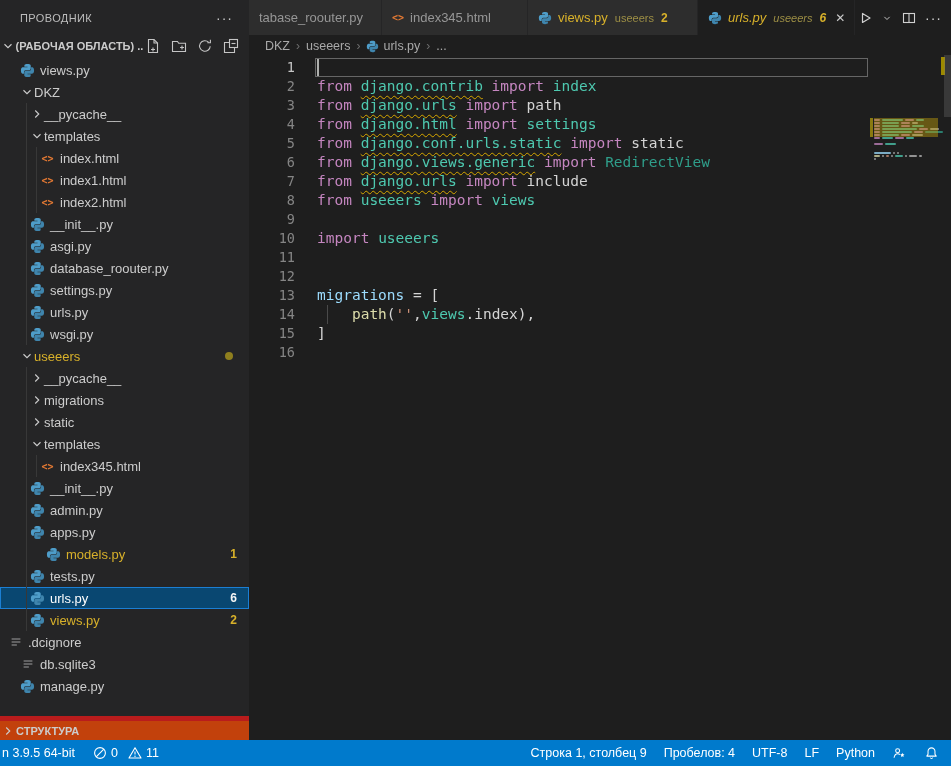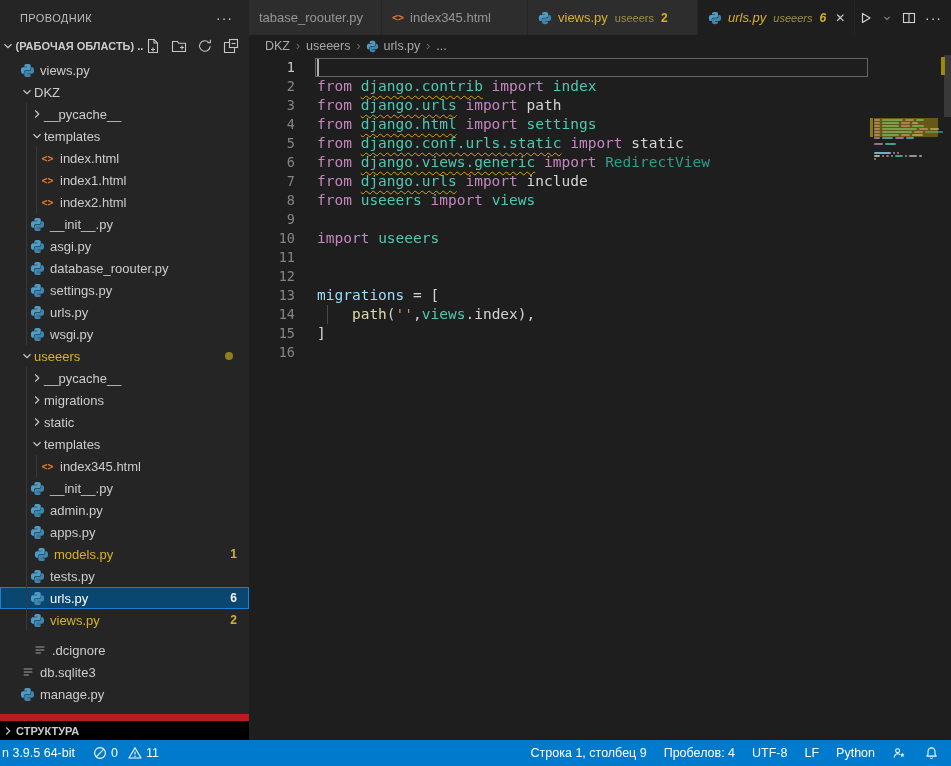--- a/index.html
+++ b/index.html
@@ -23,21 +23,21 @@
   .row{position:relative;height:22px;display:flex;align-items:center;font-size:13px;color:#cccccc;cursor:pointer;white-space:nowrap;}
   .row .chev{width:14px;display:flex;justify-content:center;flex:none}
   .row .ficon{width:15px;margin-right:5px;display:flex;justify-content:center;flex:none}
   .row.warn{color:var(--warn)}
   .row.sel{background:var(--selbg);color:#ffffff;box-shadow:inset 0 0 0 1px var(--selborder);}
   .row .badge{position:absolute;right:12px;font-size:12px;font-weight:bold;color:var(--warn)}
   .row.sel .badge{color:#f5f5f5}
   .row .dot{position:absolute;right:16px;width:8px;height:8px;border-radius:50%;background:#8f7f1e}
   .guide{position:absolute;width:1px;background:#383838}
   .htmlglyph{color:var(--htmlico);font-weight:bold;font-size:10px;font-family:"DejaVu Sans Mono",monospace}
-  #structure{position:absolute;left:0;right:0;bottom:0;height:19px;background:#000000;border-top:7px solid #b91c1c;
+  #structure{position:absolute;left:0;right:0;bottom:0;height:19px;background:#c2410c;border-top:5px solid #b91c1c;
              display:flex;align-items:center;font-size:11px;font-weight:bold;color:#cccccc;cursor:pointer}
   #structure .chev{width:16px;display:flex;justify-content:center}
   
   #editor{position:absolute;left:249px;top:0;right:0;bottom:26px;background:#1e1e1e;}
   #tabbar{position:absolute;left:0;top:0;right:0;height:35px;background:#1e1e1e;display:flex;}
   .tab{height:35px;display:flex;align-items:center;background:#2d2d2d;border-right:1px solid #252526;
        padding:0 10px;font-size:13px;color:#969696;cursor:pointer;overflow:hidden;flex:none;box-sizing:border-box}
   .tab .ficon{margin-right:6px;flex:none}
   .tab.active{background:#1e1e1e;color:#ffffff;}
   .tab .tlabel{white-space:nowrap}
@@ -297,21 +297,21 @@
         </div>
         <div class="row" style="padding-left: 30px;">
           <span class="ficon">
             <svg width="15" height="15" viewBox="0 0 32 32">
               <path fill="#4e9dc9" d="M15.9 2c-7 0-6.6 3-6.6 3v3.2h6.8v1H6.6S2 8.6 2 15.8c0 7.2 4 7 4 7h2.4v-3.4s-.1-4 4-4h6.7s3.8.1 3.8-3.7V5.6S23.5 2 15.9 2z"></path>
               <path fill="#3f85ad" d="M16.1 30c7 0 6.6-3 6.6-3v-3.2h-6.8v-1h9.5s4.6.6 4.6-6.6c0-7.2-4-7-4-7h-2.4v3.4s.1 4-4 4h-6.7s-3.8-.1-3.8 3.7v5.1S8.5 30 16.1 30z"></path>
             </svg>
           </span>
           <span>apps.py</span>
         </div>
-        <div class="row warn" style="padding-left: 34px;">
+        <div class="row warn" style="padding-left: 46px;">
           <span class="ficon">
             <svg width="15" height="15" viewBox="0 0 32 32">
               <path fill="#4e9dc9" d="M15.9 2c-7 0-6.6 3-6.6 3v3.2h6.8v1H6.6S2 8.6 2 15.8c0 7.2 4 7 4 7h2.4v-3.4s-.1-4 4-4h6.7s3.8.1 3.8-3.7V5.6S23.5 2 15.9 2z"></path>
               <path fill="#3f85ad" d="M16.1 30c7 0 6.6-3 6.6-3v-3.2h-6.8v-1h9.5s4.6.6 4.6-6.6c0-7.2-4-7-4-7h-2.4v3.4s.1 4-4 4h-6.7s-3.8-.1-3.8 3.7v5.1S8.5 30 16.1 30z"></path>
             </svg>
           </span>
           <span>models.py</span>
           <span class="badge">1</span>
         </div>
         <div class="row" style="padding-left: 30px;">
@@ -336,21 +336,21 @@
         <div class="row warn" style="padding-left: 30px;">
           <span class="ficon">
             <svg width="15" height="15" viewBox="0 0 32 32">
               <path fill="#4e9dc9" d="M15.9 2c-7 0-6.6 3-6.6 3v3.2h6.8v1H6.6S2 8.6 2 15.8c0 7.2 4 7 4 7h2.4v-3.4s-.1-4 4-4h6.7s3.8.1 3.8-3.7V5.6S23.5 2 15.9 2z"></path>
               <path fill="#3f85ad" d="M16.1 30c7 0 6.6-3 6.6-3v-3.2h-6.8v-1h9.5s4.6.6 4.6-6.6c0-7.2-4-7-4-7h-2.4v3.4s.1 4-4 4h-6.7s-3.8-.1-3.8 3.7v5.1S8.5 30 16.1 30z"></path>
             </svg>
           </span>
           <span>views.py</span>
           <span class="badge">2</span>
         </div>
-        <div class="row" style="padding-left: 32px; margin-top: 8px;">
+        <div class="row" style="padding-left: 8px;">
           <span class="ficon">
             <svg width="14" height="14" viewBox="0 0 16 16">
               <path d="M3 4.5h10M3 8h10M3 11.5h6" stroke="#9d9d9d" stroke-width="1.2"></path>
             </svg>
           </span>
           <span>.dcignore</span>
         </div>
         <div class="row" style="padding-left: 20px;">
           <span class="ficon">
             <svg width="14" height="14" viewBox="0 0 16 16">

